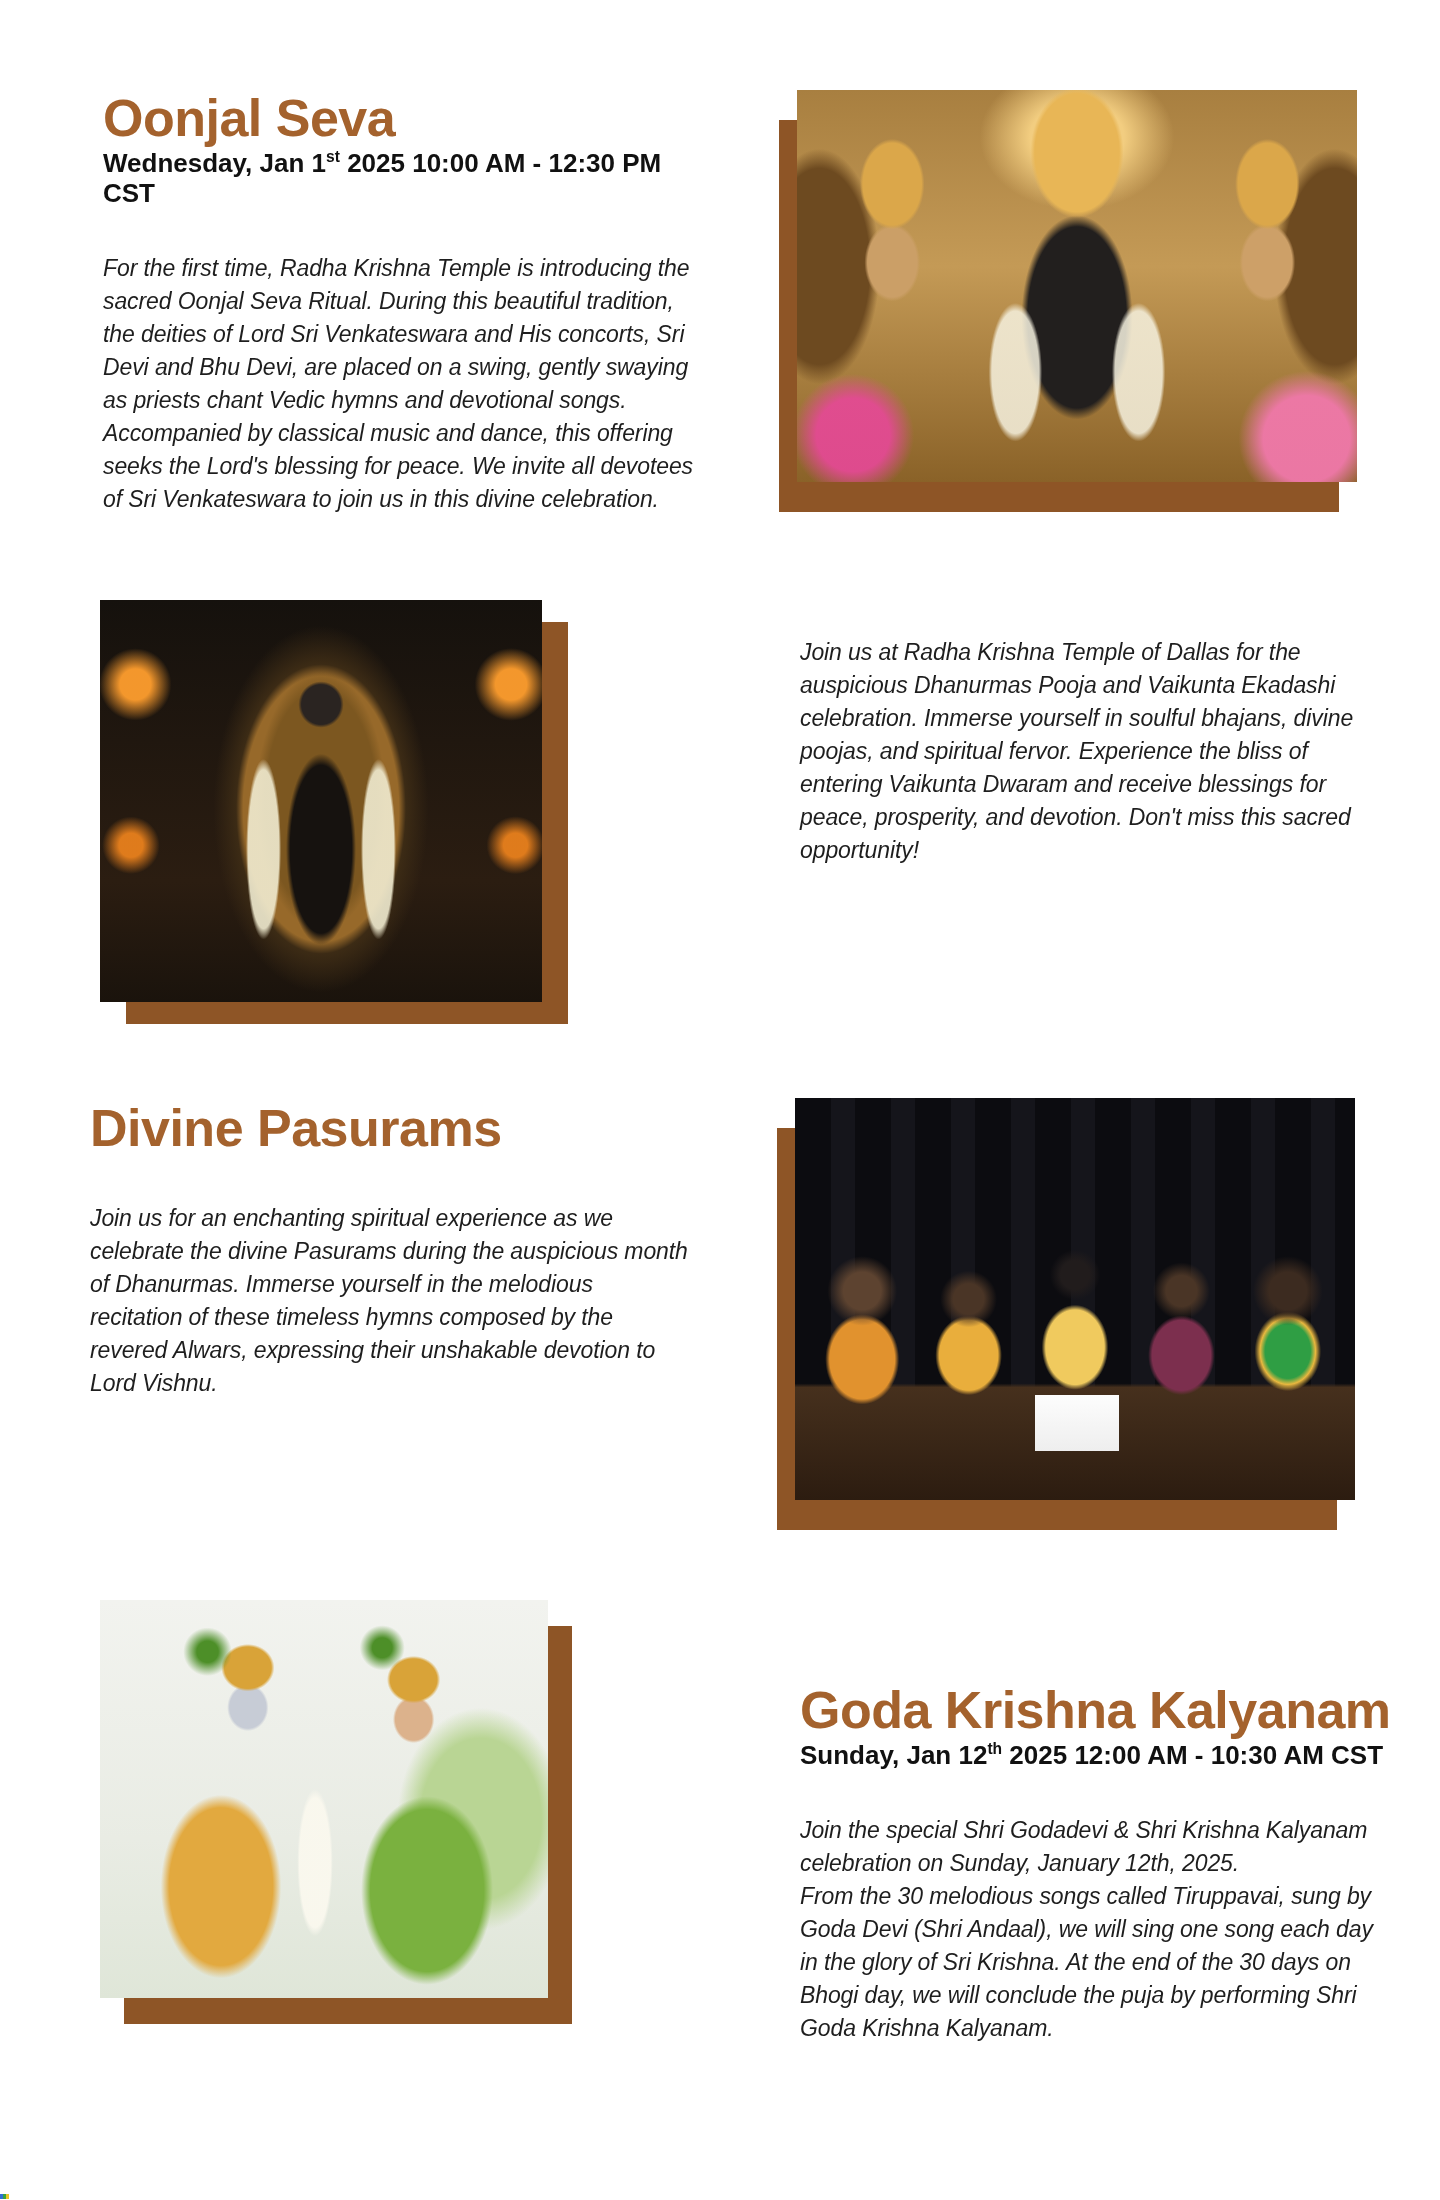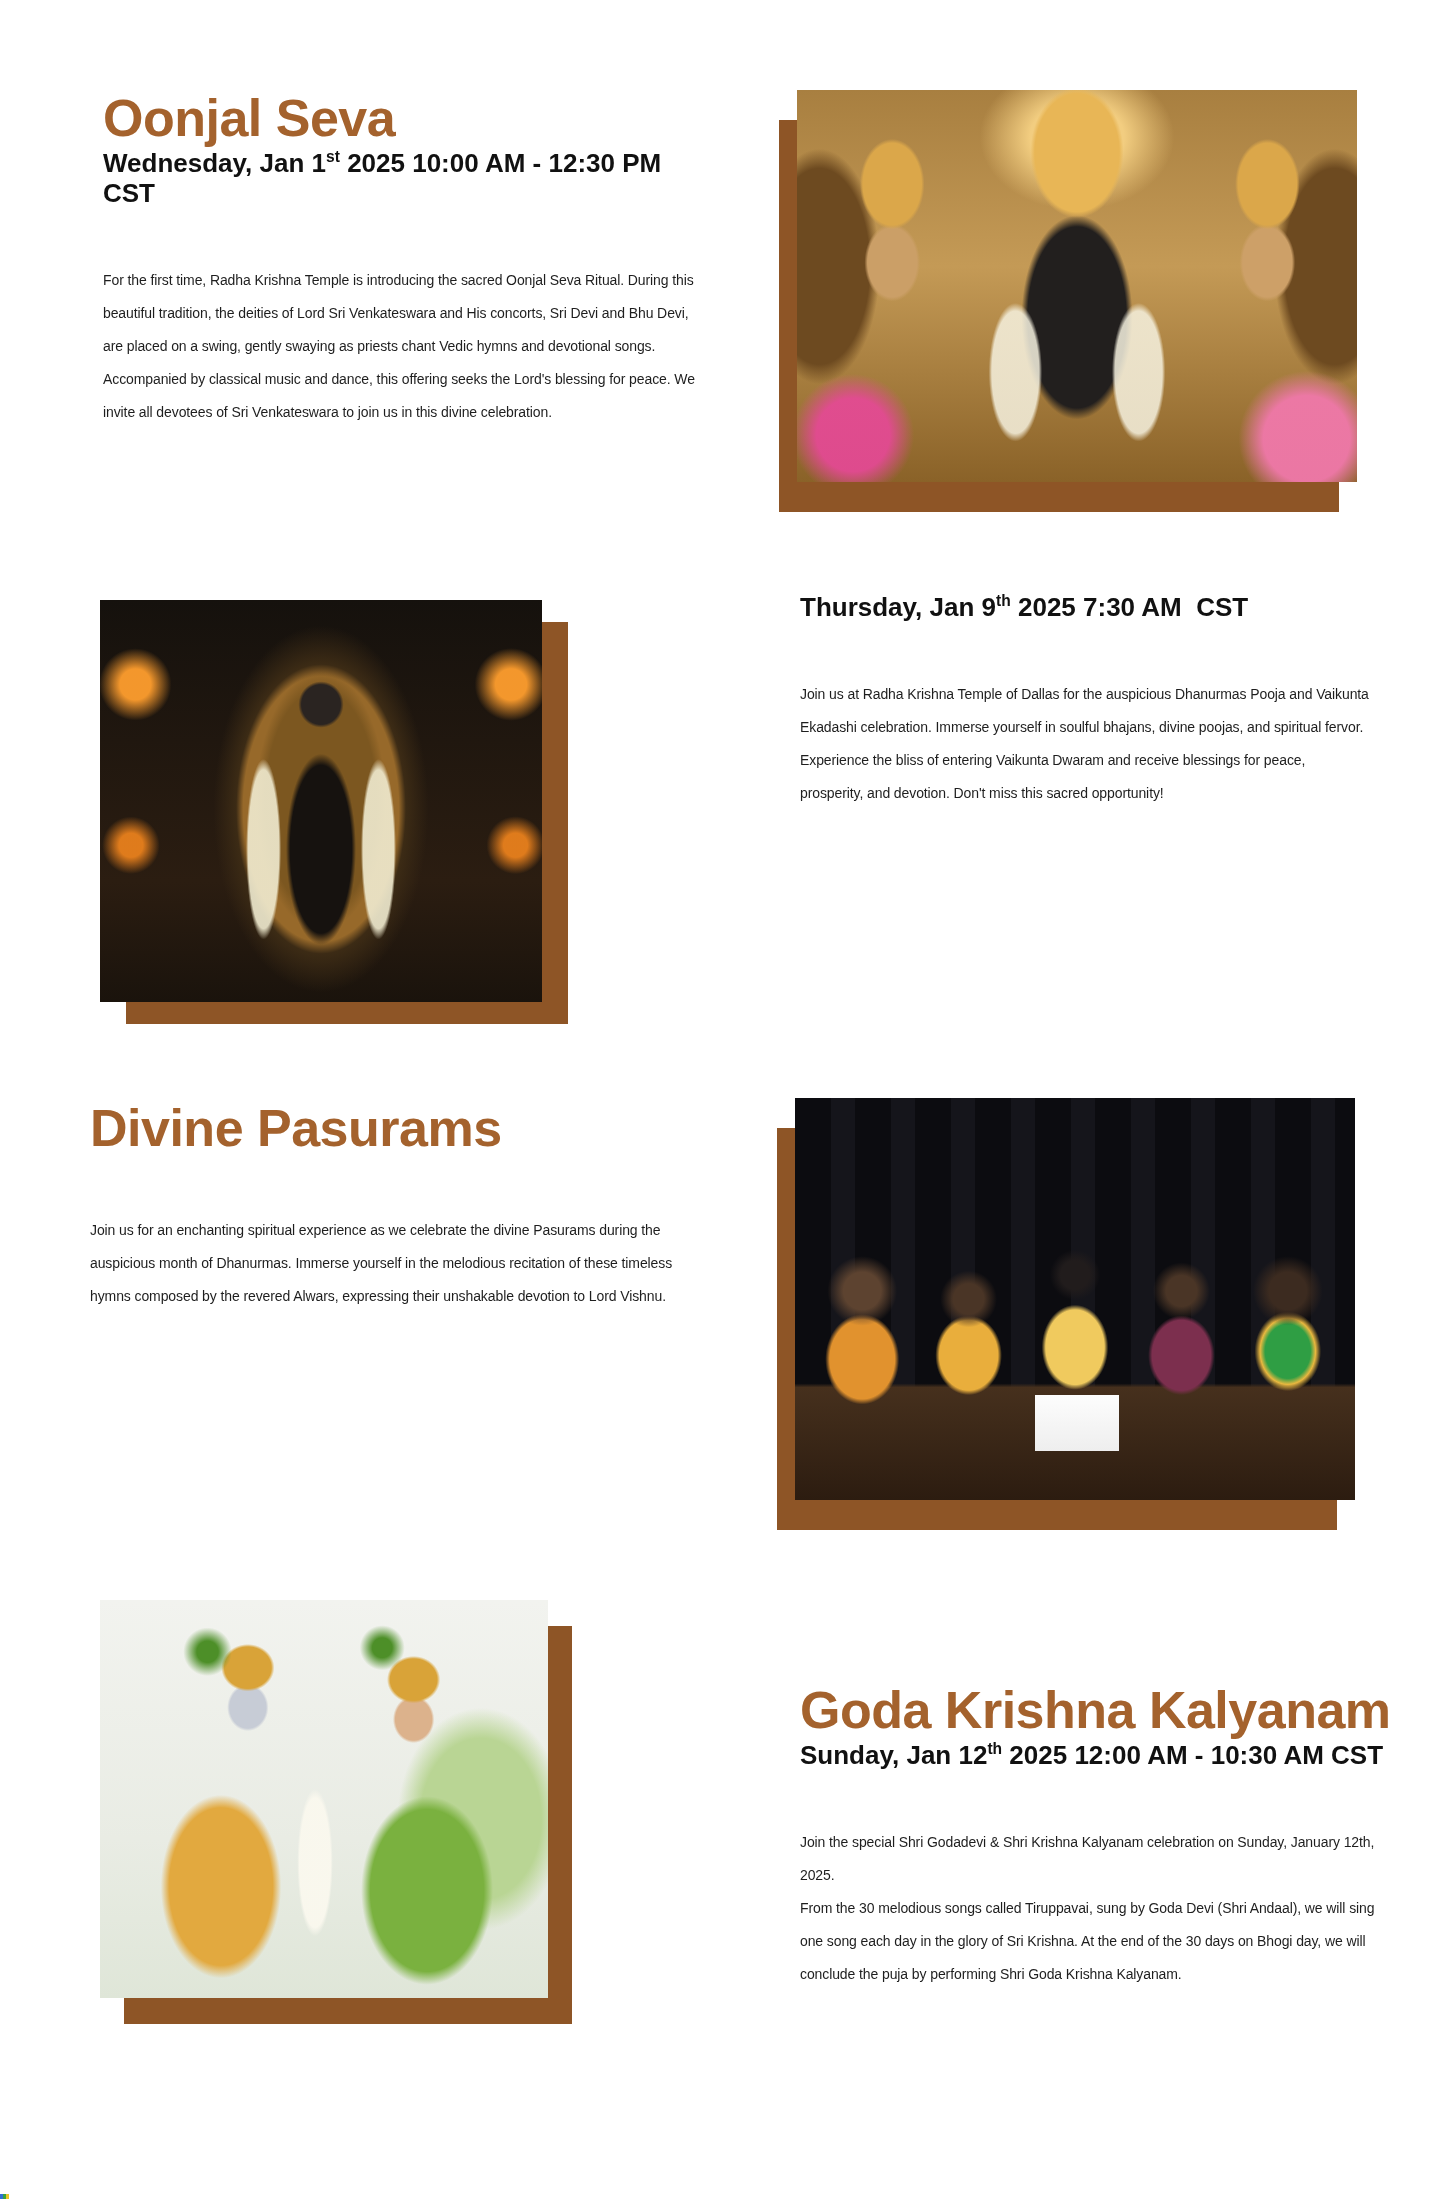--- a/index.html
+++ b/index.html
@@ -30,26 +30,27 @@
     font-weight: 700;
     color: #111111;
     white-space: pre-wrap;
   }
   .event-datetime sup {
     font-size: 60%;
     line-height: 0;
     vertical-align: super;
   }
   .event-desc {
-    margin: 56px 0 0 0;
-    font-size: 14px;
+    margin: 44px 0 0 0;
+    font-size: 23px;
     line-height: 33px;
     color: #1e1e1e;
     letter-spacing: -0.1px;
     white-space: pre-wrap;
+    font-style: italic;
   }
 
   #text-1 { left: 103px; top: 88px;   width: 600px; }
   #text-2 { left: 800px; top: 592px;  width: 570px; }
   #text-3 { left: 90px; top: 1098px; width: 600px; }
   #text-4 { left: 800px; top: 1680px; width: 585px; }
 
   
   .photo-card { position: absolute; }
   .photo-card .photo-shadow {
@@ -165,21 +166,20 @@
   <div class="photo-card" id="card-1">
     <div class="photo-shadow"></div>
     <div class="photo photo-1"></div>
   </div>
 
   <div class="photo-card" id="card-2">
     <div class="photo-shadow"></div>
     <div class="photo photo-2"></div>
   </div>
   <div class="event-text" id="text-2">
-    <div class="event-datetime"><span>Thursday, Jan 9</span><sup>th</sup><span> 2025 7:30 AM  CST</span></div>
     <p class="event-desc">Join us at Radha Krishna Temple of Dallas for the auspicious Dhanurmas Pooja and Vaikunta Ekadashi celebration. Immerse yourself in soulful bhajans, divine poojas, and spiritual fervor. Experience the bliss of entering Vaikunta Dwaram and receive blessings for peace, prosperity, and devotion. Don't miss this sacred opportunity!</p>
   </div>
 
   <div class="event-text" id="text-3">
     <h2 class="event-heading">Divine Pasurams</h2>
     <p class="event-desc">Join us for an enchanting spiritual experience as we celebrate the divine Pasurams during the auspicious month of Dhanurmas. Immerse yourself in the melodious recitation of these timeless hymns composed by the revered Alwars, expressing their unshakable devotion to Lord Vishnu.</p>
   </div>
   <div class="photo-card" id="card-3">
     <div class="photo-shadow"></div>
     <div class="photo photo-3"></div>

